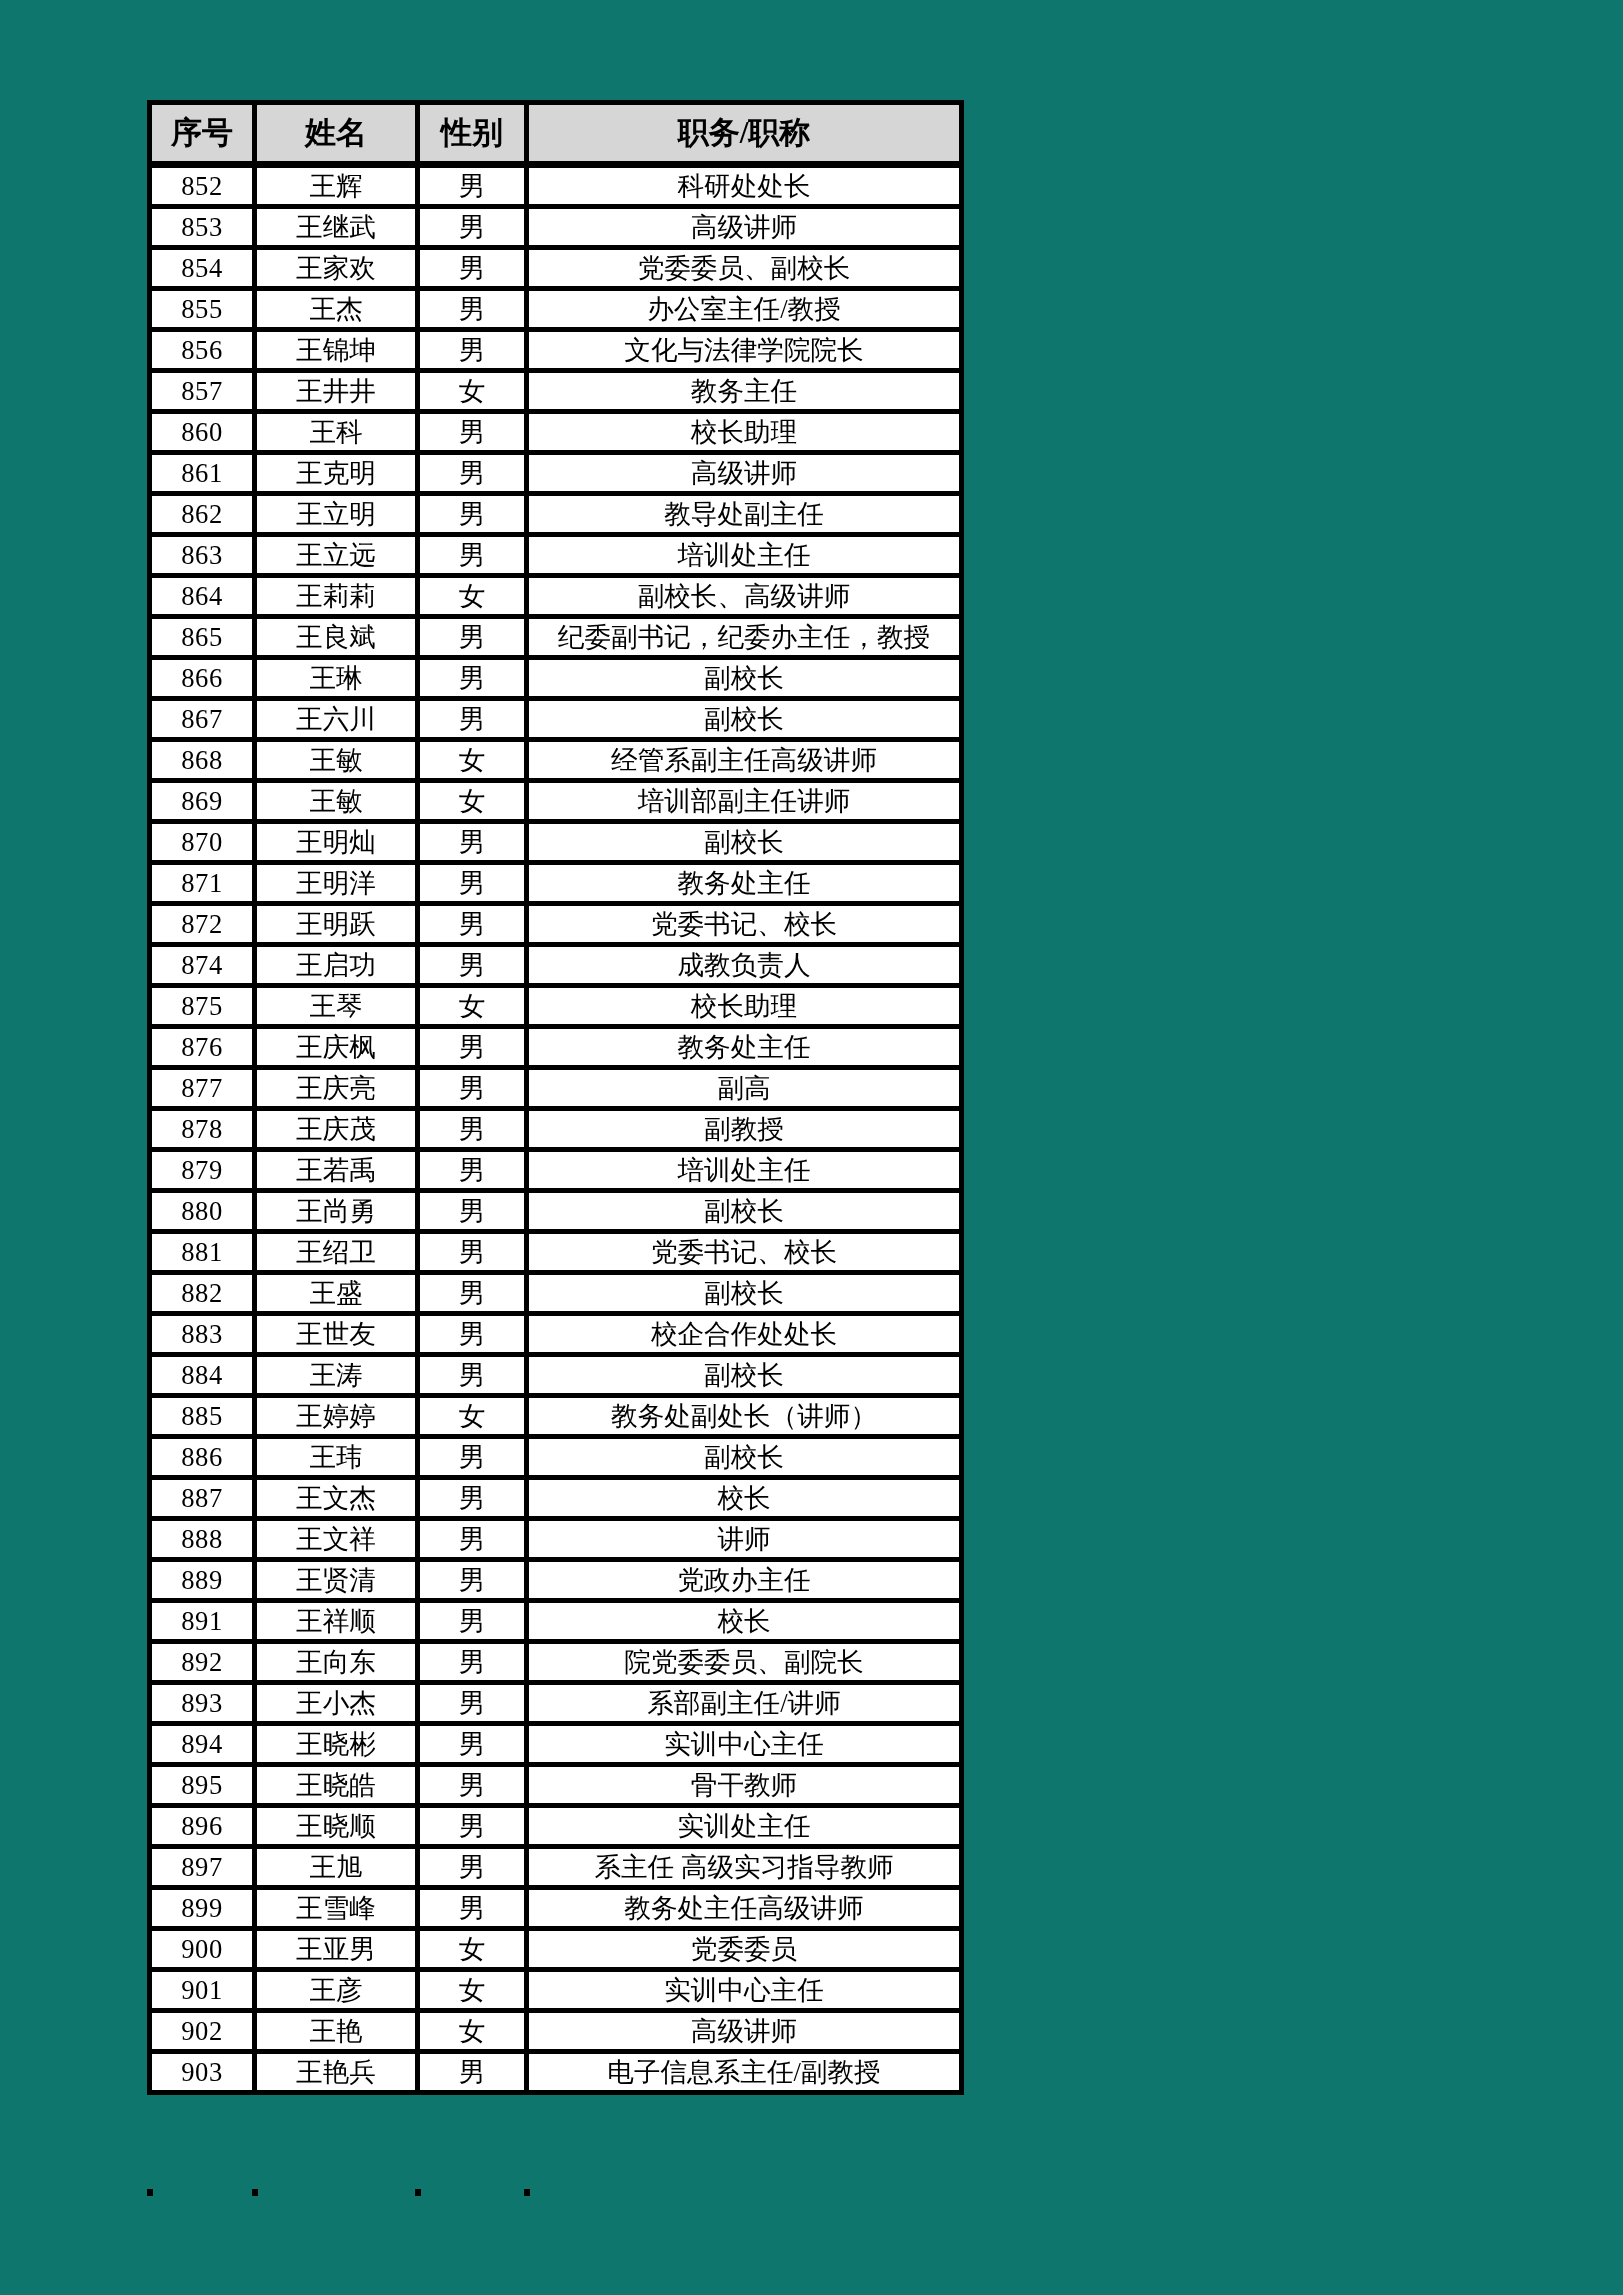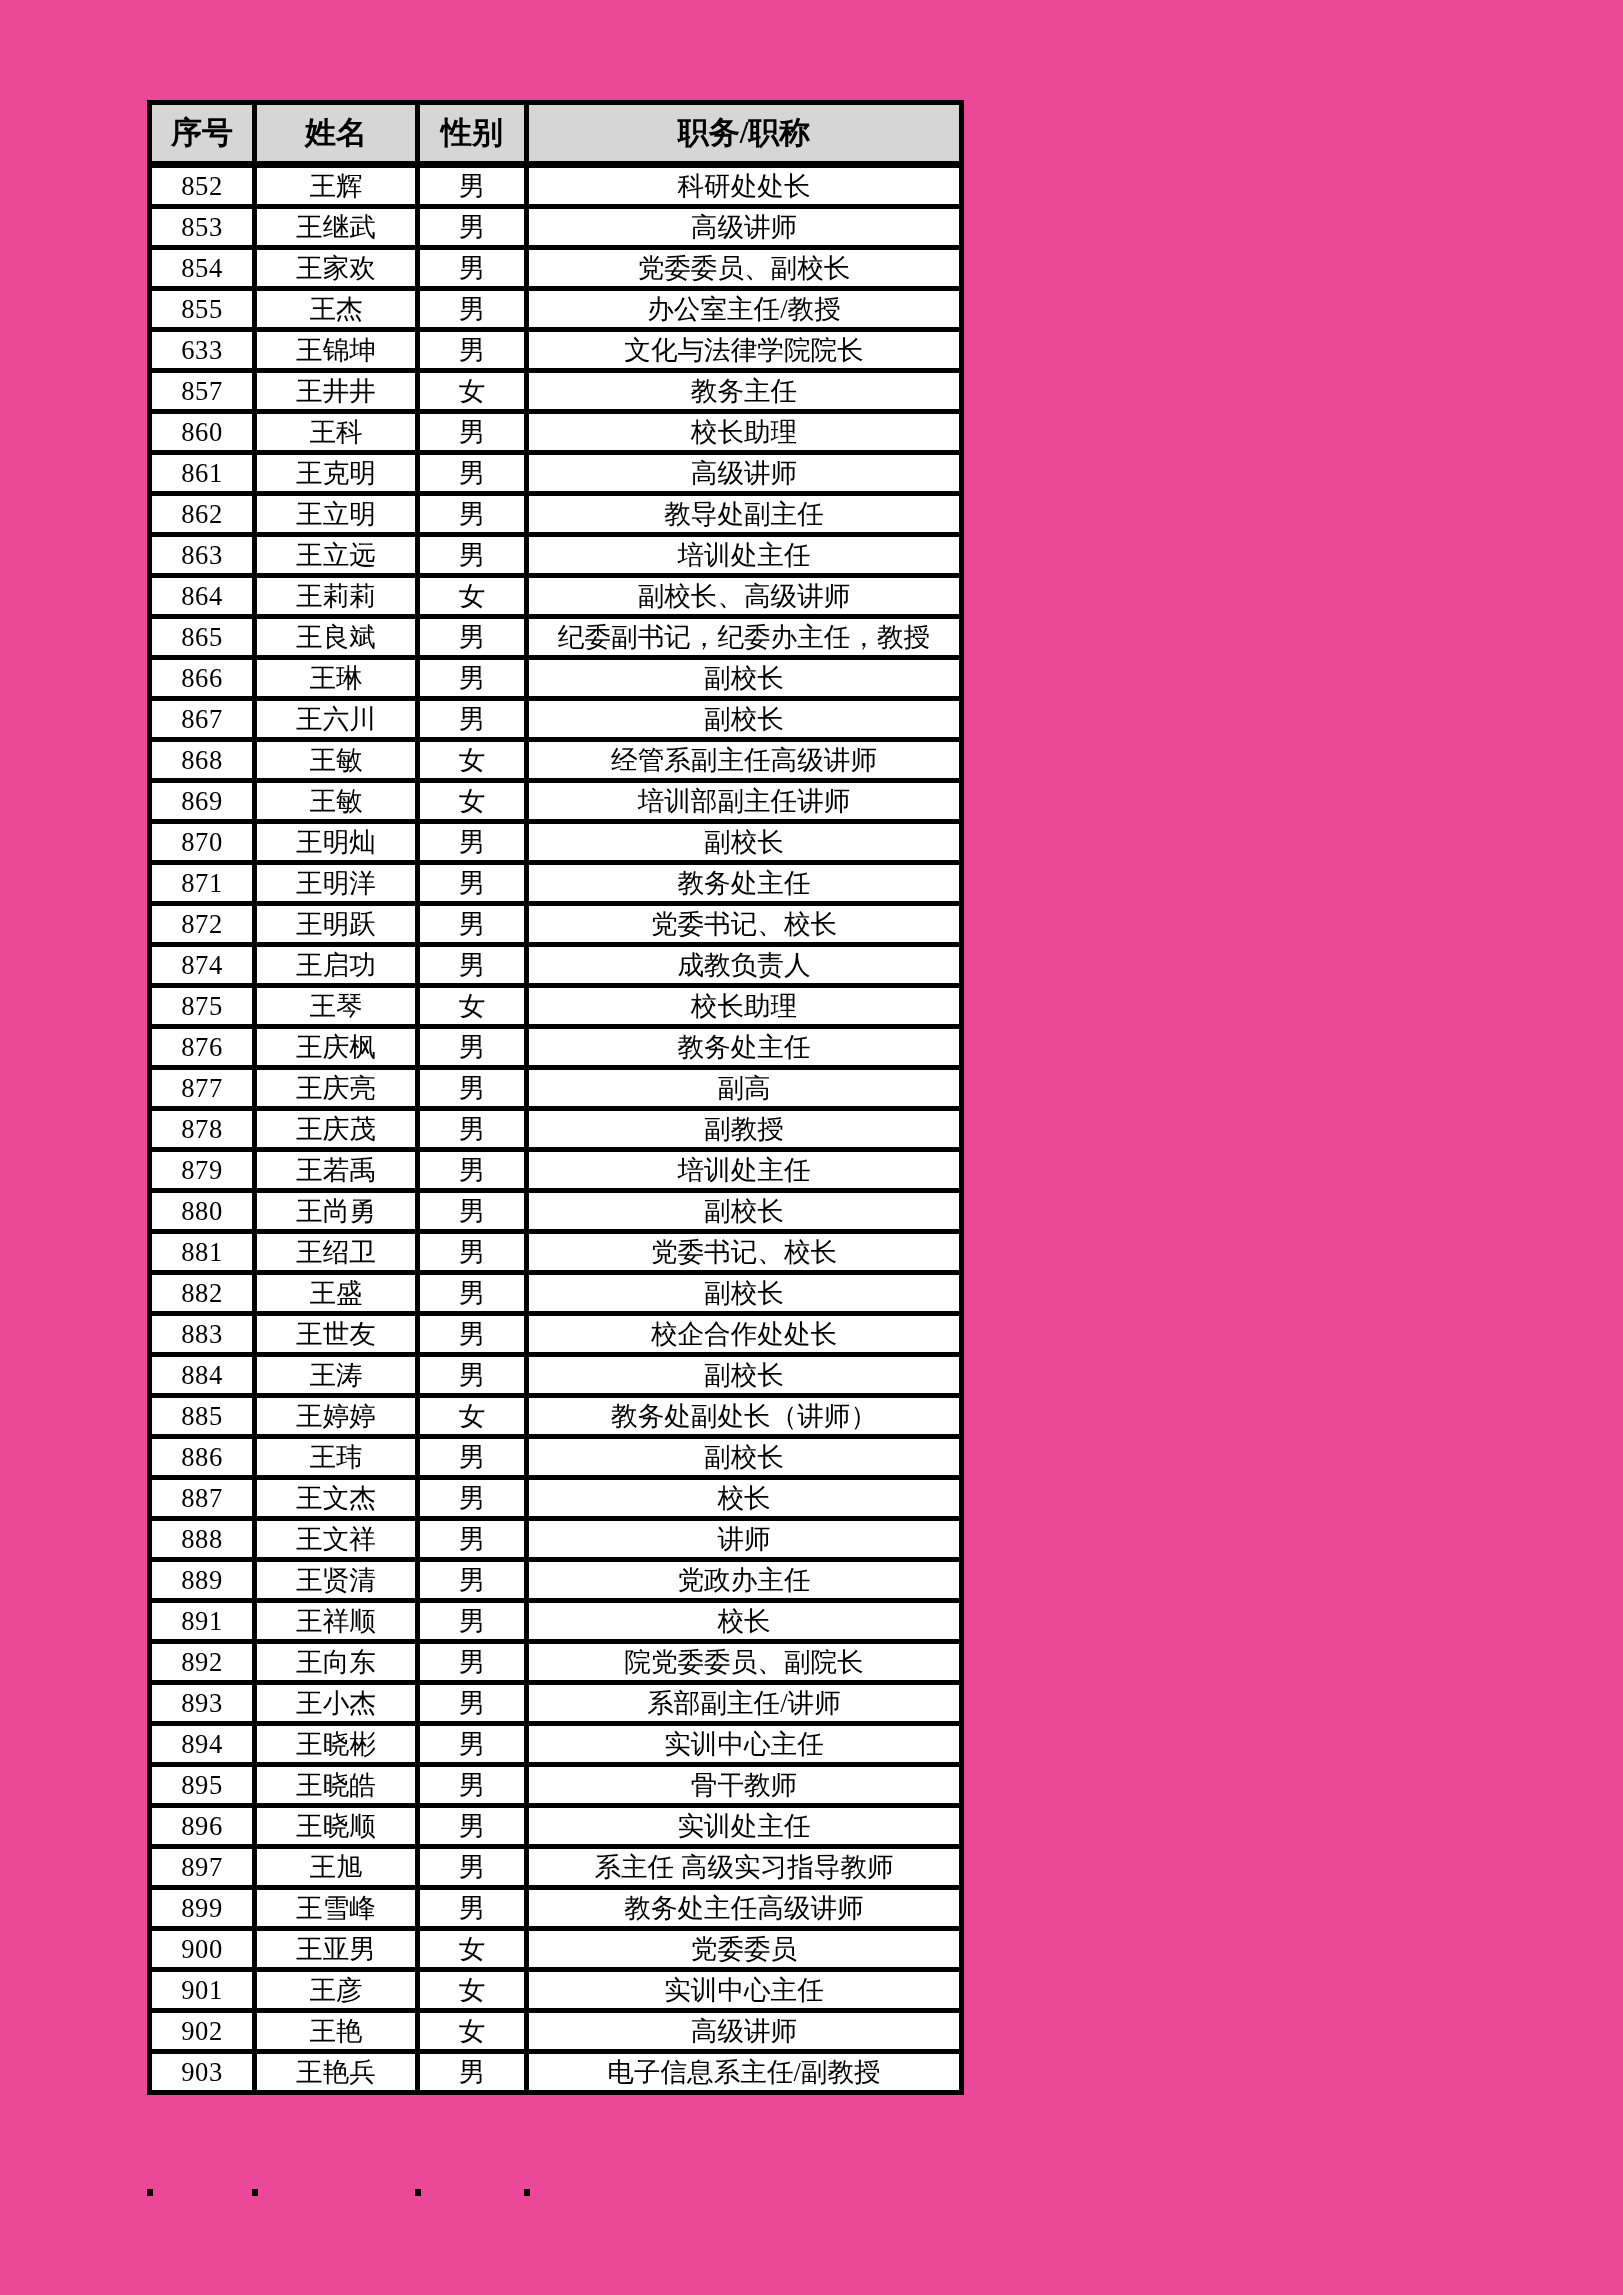--- a/index.html
+++ b/index.html
@@ -12,21 +12,21 @@
     height: 2295px;
     position: relative;
     font-family: "Liberation Serif", "DejaVu Serif", serif;
     color: #000;
   }
   .page {
     position: absolute;
     left: 0; top: 0;
     width: 1623px;
     height: 2295px;
-    background: #ec4899;
+    background: #0f766e;
   }
   table.roster {
     position: absolute;
     left: 147px;
     top: 100px;
     width: 812px;
     border-collapse: collapse;
     table-layout: fixed;
     background: #ffffff;
     border: 5.6px solid var(--border-color, #000);
@@ -103,21 +103,21 @@
           <td class="col-gender">男</td>
           <td class="col-title">党委委员、副校长</td>
         </tr>
         <tr>
           <td class="col-serial">855</td>
           <td class="col-name">王杰</td>
           <td class="col-gender">男</td>
           <td class="col-title">办公室主任/教授</td>
         </tr>
         <tr>
-          <td class="col-serial">633</td>
+          <td class="col-serial">856</td>
           <td class="col-name">王锦坤</td>
           <td class="col-gender">男</td>
           <td class="col-title">文化与法律学院院长</td>
         </tr>
         <tr>
           <td class="col-serial">857</td>
           <td class="col-name">王井井</td>
           <td class="col-gender">女</td>
           <td class="col-title">教务主任</td>
         </tr>

